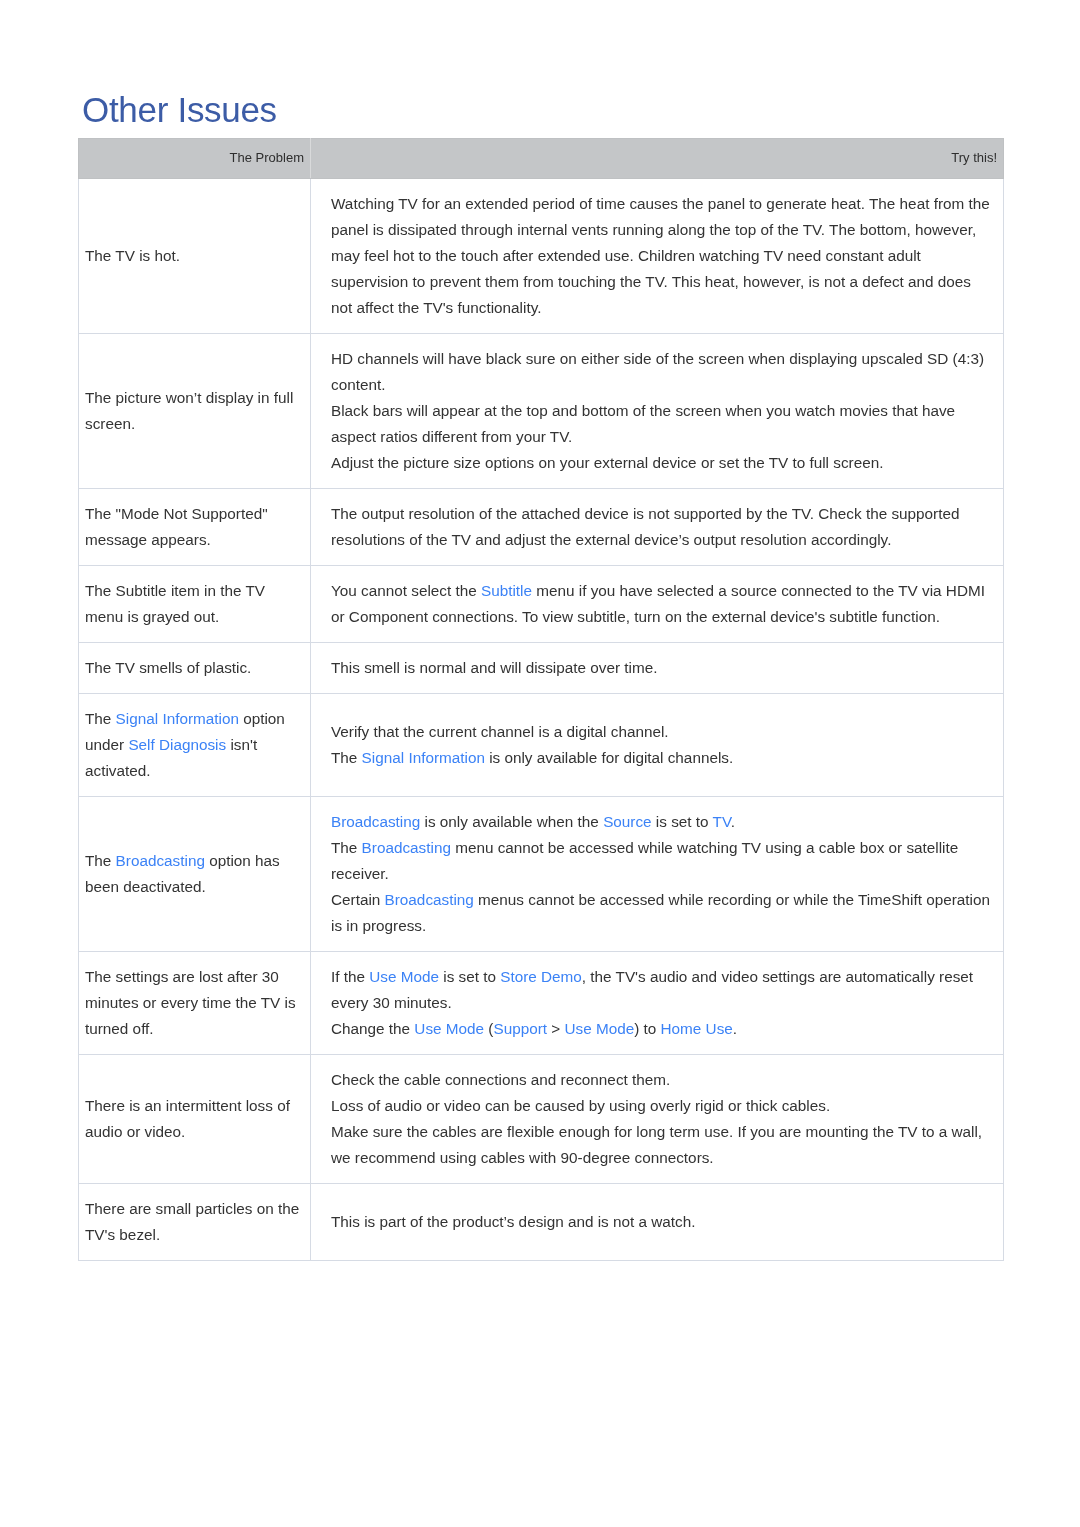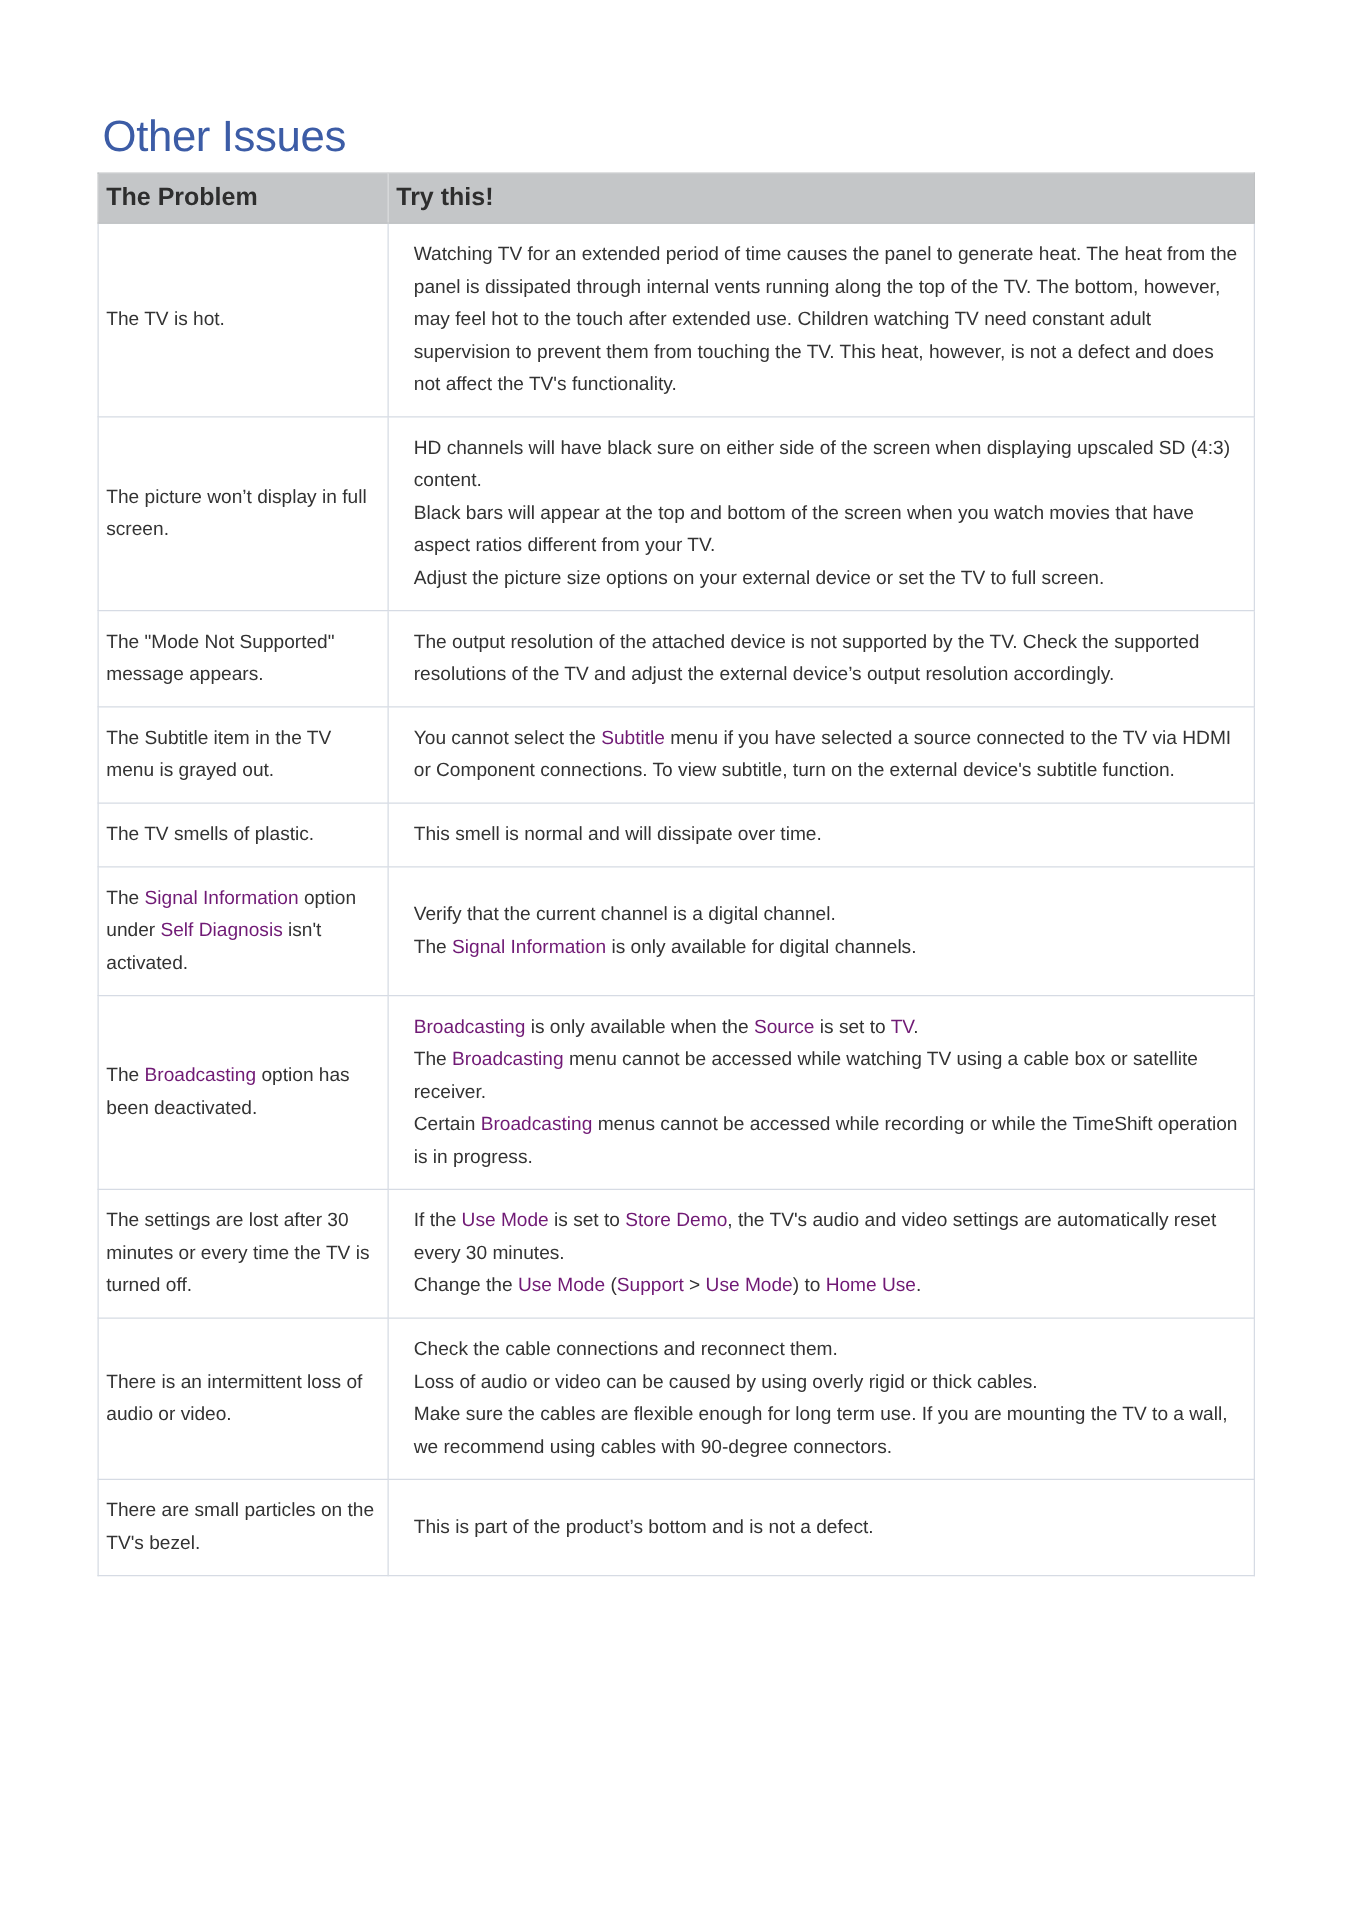--- a/index.html
+++ b/index.html
@@ -42,23 +42,23 @@
     font-size: 15.3px;
     line-height: 26px;
     color: #333333;
   }
   .issues-table col.col-problem { width: 232px; }
   .issues-table col.col-try { width: 693px; }
 
   .issues-table thead th {
     background: #c4c6c8;
     color: #2e2e2e;
-    font-weight: bold;
-    font-size: 20px;
-    text-align: left;
+    font-weight: normal;
+    font-size: 13px;
+    text-align: right;
     padding: 9px 6px 10px 6px;
     border: 1px solid #bfc1c3;
     line-height: 20px;
   }
   .issues-table thead th.th-problem { border-right: 1px solid #d9dadb; }
 
   .issues-table tbody td {
     border: 1px solid #d6dbe4;
     vertical-align: middle;
     padding: 12px 14px 12px 18px;
@@ -67,21 +67,21 @@
     padding-left: 6px;
     padding-right: 10px;
   }
   .issues-table tbody td.cell-try {
     padding-left: 20px;
     padding-right: 12px;
   }
   .issues-table tbody tr:last-child td { border-bottom: 1px solid #d6dbe4; }
 
   .line { display: block; }
-  .hl { color: #701a75; }
+  .hl { color: #3b82f6; }
 </style>
 </head>
 <body>
 
 <div class="page">
 
   <h1 class="page-title">Other Issues</h1>
 
   <table class="issues-table">
     <colgroup>
@@ -153,19 +153,19 @@
           <td class="cell-problem">There is an intermittent loss of audio or video.</td>
           <td class="cell-try">
             <span class="line">Check the cable connections and reconnect them.</span>
             <span class="line">Loss of audio or video can be caused by using overly rigid or thick cables.</span>
             <span class="line">Make sure the cables are flexible enough for long term use. If you are mounting the TV to a wall, we recommend using cables with 90-degree connectors.</span>
           </td>
         </tr>
         <tr>
           <td class="cell-problem">There are small particles on the TV's bezel.</td>
           <td class="cell-try">
-            <span class="line">This is part of the product’s bottom and is not a defect.</span>
+            <span class="line">This is part of the product’s design and is not a watch.</span>
           </td>
         </tr>
       </tbody>
   </table>
 
 </div>
 
 </body></html>

